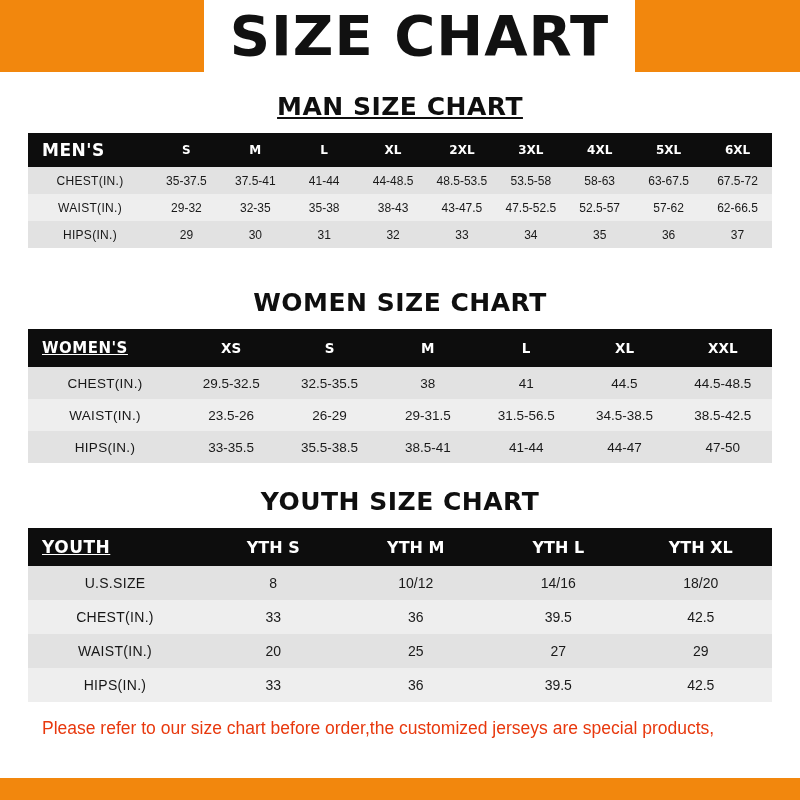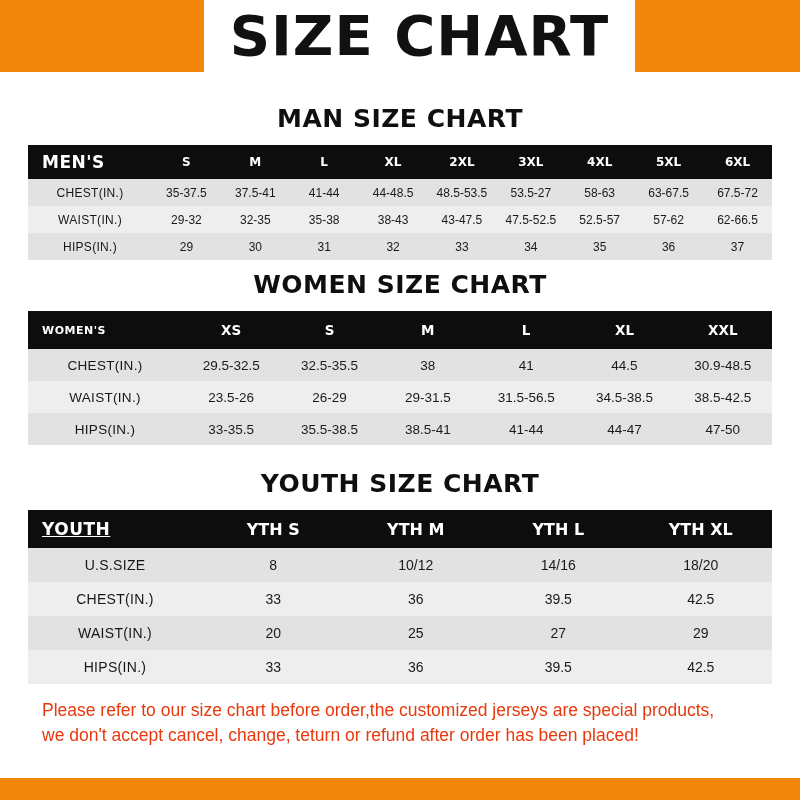--- a/index.html
+++ b/index.html
@@ -53,22 +53,22 @@
     box-sizing: border-box;
   }
   .section-title {
     text-align: center;
     font-family: "DejaVu Sans", sans-serif;
     font-weight: bold;
     font-size: 25px;
     color: #0f0f0f;
     letter-spacing: 0.5px;
   }
-  .t1 { margin: 32px 0 12px 0; }
-  .t2 { margin: 10px 0 12px 0; }
+  .t1 { margin: 20px 0 12px 0; text-decoration: underline; }
+  .t2 { margin: 40px 0 12px 0; }
   .t3 { margin: 24px 0 12px 0; }
 
   table.size-table {
     width: 100%;
     border-collapse: collapse;
     table-layout: fixed;
   }
   table.size-table th,
   table.size-table td {
     text-align: center;
@@ -97,21 +97,21 @@
   table.size-table tbody tr.even td { background: #eeeeee; }
   table.size-table tbody td.rowhead {
     font-size: 13px;
     color: #171717;
     letter-spacing: 0.3px;
   }
   
   #table-men th, #table-men td { font-size: 12px; }
   #table-men thead th.corner { font-size: 17px; }
   #table-women th, #table-women td { font-size: 13.5px; }
-  #table-women thead th.corner { font-size: 11px; }
+  #table-women thead th.corner { font-size: 15px; text-decoration: underline; }
   #table-youth th, #table-youth td { font-size: 14px; }
   #table-youth thead th.corner { font-size: 17px; }
   #table-youth thead th { font-size: 16px; height: 38px;}
   #table-youth td { height: 34px; }
   #table-women thead th { height: 38px; }
   #table-women td { height: 32px; }
 
   
   .footer-note {
     margin: 14px 14px 0 14px;
@@ -156,21 +156,21 @@
           </tr>
         </thead>
       <tbody>
           <tr class="odd">
             <td class="rowhead">CHEST(IN.)</td>
             <td>35-37.5</td>
             <td>37.5-41</td>
             <td>41-44</td>
             <td>44-48.5</td>
             <td>48.5-53.5</td>
-            <td>53.5-27</td>
+            <td>53.5-58</td>
             <td>58-63</td>
             <td>63-67.5</td>
             <td>67.5-72</td>
           </tr>
           <tr class="even">
             <td class="rowhead">WAIST(IN.)</td>
             <td>29-32</td>
             <td>32-35</td>
             <td>35-38</td>
             <td>38-43</td>
@@ -209,21 +209,21 @@
           </tr>
         </thead>
       <tbody>
           <tr class="odd">
             <td class="rowhead">CHEST(IN.)</td>
             <td>29.5-32.5</td>
             <td>32.5-35.5</td>
             <td>38</td>
             <td>41</td>
             <td>44.5</td>
-            <td>30.9-48.5</td>
+            <td>44.5-48.5</td>
           </tr>
           <tr class="even">
             <td class="rowhead">WAIST(IN.)</td>
             <td>23.5-26</td>
             <td>26-29</td>
             <td>29-31.5</td>
             <td>31.5-56.5</td>
             <td>34.5-38.5</td>
             <td>38.5-42.5</td>
           </tr>
@@ -277,19 +277,18 @@
             <td>33</td>
             <td>36</td>
             <td>39.5</td>
             <td>42.5</td>
           </tr>
         </tbody>
     </table>
 
     <div class="footer-note">
       <div>Please refer to our size chart before order,the customized jerseys are special products,</div>
-      <div>we don't accept cancel, change, teturn or refund after order has been placed!</div>
     </div>
 
   </div>
 
   <div class="bottom-band"></div>
 </div>
 
 </body></html>

